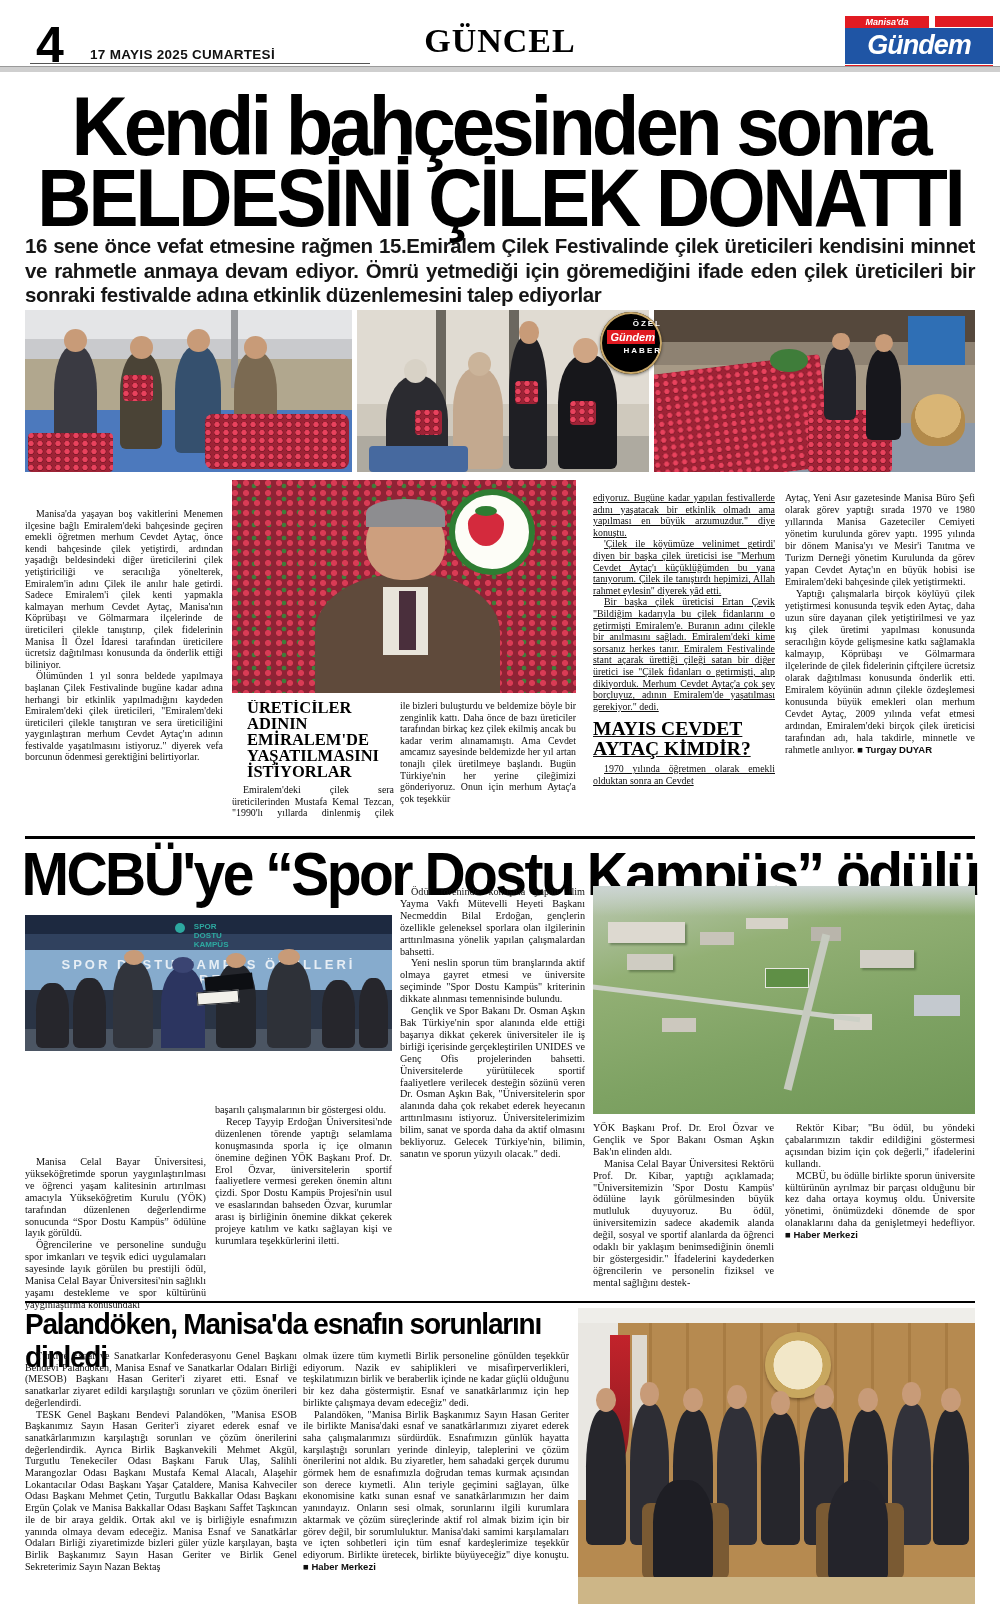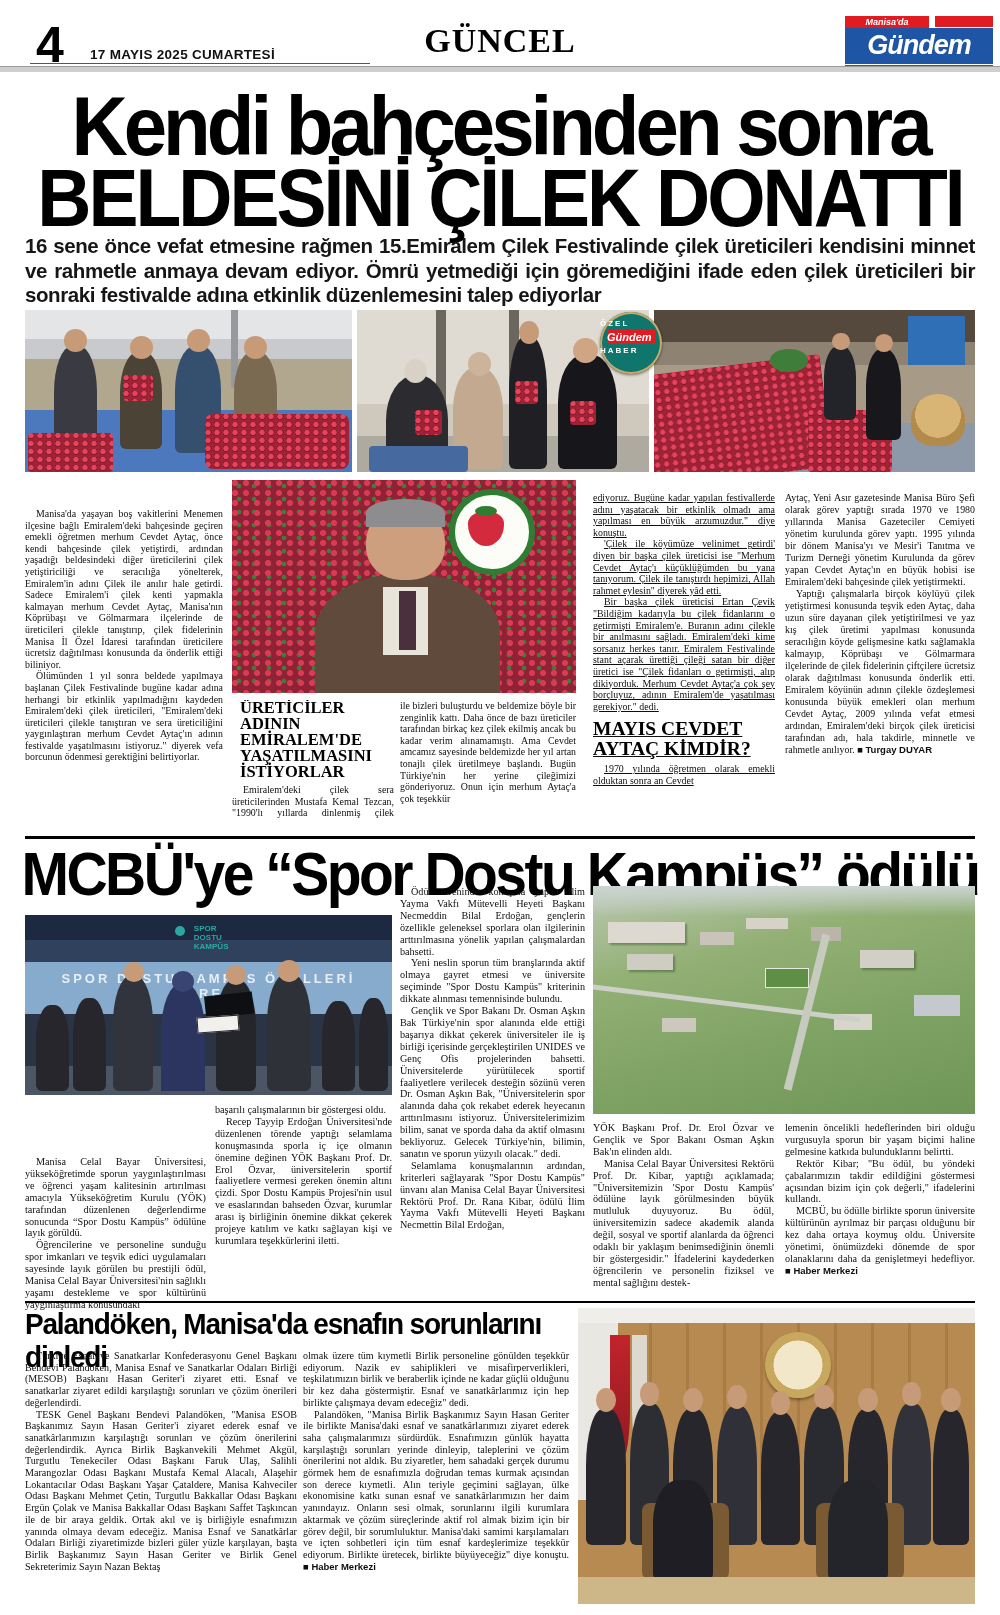--- a/index.html
+++ b/index.html
@@ -30,34 +30,34 @@
         letter-spacing:-.4px;text-align:justify;color:#161616;}
   .h2line{left:0;top:843px;width:1000px;text-align:center;color:#000;
         font:700 57px/1 "Liberation Sans",sans-serif;letter-spacing:-2.5px;}
   .h3line{left:25px;top:1308px;width:545px;color:#000;
         font:700 28px/1.1 "Liberation Sans",sans-serif;letter-spacing:-1.2px;}
   
   .bodytext p{margin:0;text-indent:11px;text-align:justify;}
   .a1txt{font-size:9.9px;line-height:11.6px;overflow:hidden;}
   .a2txt{font-size:10.2px;line-height:11.9px;overflow:hidden;}
   .a3txt{font-size:10.1px;line-height:11.7px;overflow:hidden;}
-  .subhead2{font:700 16.5px/16px "Liberation Serif",serif;color:#000;margin:0 0 4px 8px;}
+  .subhead2{font:700 16.5px/16px "Liberation Serif",serif;color:#000;margin:0 0 4px 15px;}
   .subhead3{font:700 19.5px/20px "Liberation Serif",serif;color:#000;margin:7px 0 4px 0;}
   .byl{font:700 9.5px "Liberation Sans",sans-serif;white-space:nowrap;}
   .rule{background:#000;}
   
   .ph{position:absolute;overflow:hidden;background:#9a9a9a;}
   .ph *{position:absolute;}
   .person{background:#26262c;border-radius:42% 42% 6px 6px;}
   .head{background:#c89b78;border-radius:50%;}
   .berries{background-color:#9e2336;border-radius:4px;
      background-image:radial-gradient(circle at 3px 2.5px,#e8425d 2.3px,rgba(60,0,10,.35) 3.1px,transparent 3.8px);
      background-size:9px 8px;}
-  .badge{border-radius:50%;background:#0f766e;box-shadow:inset 0 0 0 2px #caa96a, 0 1px 3px rgba(0,0,0,.5);
-     color:#fff;text-align:left;font-family:"Liberation Sans",sans-serif;}
+  .badge{border-radius:50%;background:#000000;box-shadow:inset 0 0 0 2px #caa96a, 0 1px 3px rgba(0,0,0,.5);
+     color:#fff;text-align:right;font-family:"Liberation Sans",sans-serif;}
   .badge .bt{display:block;font-size:8px;font-weight:700;letter-spacing:2px;margin-top:7px;}
   .badge .bm{display:block;margin:2px auto;width:48px;background:#e11b22;color:#fff;
      font:italic 800 11px/14px "Liberation Sans",sans-serif;}
   .badge .bb{display:block;font-size:8px;font-weight:700;letter-spacing:2px;}
   .ovl-logo{font:700 8px/9px "Liberation Sans",sans-serif;color:#2da8a0;white-space:pre-line;text-align:left;}
   .ovl-backdrop{width:100%;text-align:center;font:700 13px "Liberation Sans",sans-serif;
      color:rgba(255,255,255,.8);letter-spacing:3px;}
 </style>
 </head>
 <body>
@@ -158,21 +158,21 @@
   </div>
   <div class="abs bodytext a1txt" style="left:785px;top:492px;width:190px;height:326px;line-height:12px;">
     <p style="text-indent:0;">Aytaç, Yeni Asır gazetesinde Manisa Büro Şefi olarak görev yaptığı sırada 1970 ve 1980 yıllarında Manisa Gazeteciler Cemiyeti yönetim kurulunda görev yaptı. 1995 yılında bir dönem Manisa'yı ve Mesir'i Tanıtma ve Turizm Derneği yönetim Kurulunda da görev yapan Cevdet Aytaç'ın en büyük hobisi ise Emiralem'deki bahçesinde çilek yetiştirmekti.</p>
     <p><span>Yaptığı çalışmalarla birçok köylüyü çilek yetiştirmesi konusunda teşvik eden Aytaç, daha uzun süre dayanan çilek yetiştirilmesi ve yaz kış çilek üretimi yapılması konusunda seracılığın köyde gelişmesine katkı sağlamakla kalmayıp, Köprübaşı ve Gölmarmara ilçelerinde de çilek fidelerinin çiftçilere ücretsiz olarak dağıtılması konusunda önderlik etti. Emiralem köyünün adının çilekle özdeşlemesi konusunda büyük emekleri olan merhum Cevdet Aytaç, 2009 yılında vefat etmesi ardından, Emiralem'deki birçok çilek üreticisi tarafından adı, hala takdirle, minnetle ve rahmetle anılıyor.</span> <span class="byl">■ Turgay DUYAR</span></p>
   </div>
 
   <div class="abs rule" style="left:25px;top:836px;width:950px;height:3px;"></div>
 
   <div class="abs h2line"><span class="stretch">MCBÜ'ye “Spor Dostu Kampüs” ödülü</span></div>
 
-  <div class="ph" style="left:25px;top:915px;width:367px;height:180px;background:linear-gradient(#1d2940 0 14%,#30415e 14% 26%,#86abcd 26% 55%,#2a3445 55% 84%,#4b5563 84%);">
+  <div class="ph" style="left:25px;top:915px;width:367px;height:136px;background:linear-gradient(#1d2940 0 14%,#30415e 14% 26%,#86abcd 26% 55%,#2a3445 55% 84%,#4b5563 84%);">
     <div class="ovl-logo" style="left:46%;top:5%;">SPOR
 DOSTU
 KAMPÜS</div>
     <div style="left:41%;top:6%;width:10px;height:10px;background:#2da8a0;border-radius:50%;"></div>
     <div class="ovl-backdrop" style="top:31%;">SPOR DOSTU KAMPÜS ÖDÜLLERİ TÖRENİ</div>
     <div class="person" style="left:3%;top:50%;width:9%;height:48%;"></div>
     <div class="person" style="left:13%;top:46%;width:9%;height:52%;"></div>
     <div class="person" style="left:24%;top:34%;width:11%;height:64%;background:#31343c;"></div>
     <div class="head" style="left:27%;top:26%;width:5.5%;height:11%;"></div>
     <div class="person" style="left:37%;top:38%;width:12%;height:60%;background:#2c3560;border-radius:46% 46% 0 0;"></div>
@@ -191,21 +191,20 @@
     <p>Öğrencilerine ve personeline sunduğu spor imkanları ve teşvik edici uygulamaları sayesinde layık görülen bu prestijli ödül, Manisa Celal Bayar Üniversitesi'nin sağlıklı yaşamı destekleme ve spor kültürünü yaygınlaştırma konusundaki</p>
   </div>
   <div class="abs bodytext a2txt" style="left:215px;top:1104px;width:177px;height:190px;">
     <p style="text-indent:0;">başarılı çalışmalarının bir göstergesi oldu.</p>
     <p>Recep Tayyip Erdoğan Üniversitesi'nde düzenlenen törende yaptığı selamlama konuşmasında sporla iç içe olmanın önemine değinen YÖK Başkanı Prof. Dr. Erol Özvar, üniversitelerin sportif faaliyetlere vermesi gereken önemin altını çizdi. Spor Dostu Kampüs Projesi'nin usul ve esaslarından bahseden Özvar, kurumlar arası iş birliğinin önemine dikkat çekerek projeye katılım ve katkı sağlayan kişi ve kurumlara teşekkürlerini iletti.</p>
   </div>
   <div class="abs bodytext a2txt" style="left:400px;top:886px;width:185px;height:408px;">
     <p>Ödül töreninde konuşma yapan İlim Yayma Vakfı Mütevelli Heyeti Başkanı Necmeddin Bilal Erdoğan, gençlerin özellikle geleneksel sporlara olan ilgilerinin arttırılmasına yönelik yapılan çalışmalardan bahsetti.</p>
     <p>Yeni neslin sporun tüm branşlarında aktif olmaya gayret etmesi ve üniversite seçiminde "Spor Dostu Kampüs" kriterinin dikkate alınması temennisinde bulundu.</p>
     <p>Gençlik ve Spor Bakanı Dr. Osman Aşkın Bak Türkiye'nin spor alanında elde ettiği başarıya dikkat çekerek üniversiteler ile iş birliği içerisinde gerçekleştirilen UNIDES ve Genç Ofis projelerinden bahsetti. Üniversitelerde yürütülecek sportif faaliyetlere verilecek desteğin sözünü veren Dr. Osman Aşkın Bak, "Üniversitelerin spor alanında daha çok rekabet ederek heyecanın arttırılmasını istiyoruz. Üniversitelerimizim bilim, sanat ve sporda daha da aktif olmasını bekliyoruz. Gelecek Türkiye'nin, bilimin, sanatın ve sporun yüzyılı olacak." dedi.</p>
-    <p>Selamlama konuşmalarının ardından, kriterleri sağlayarak "Spor Dostu Kampüs" ünvanı alan Manisa Celal Bayar Üniversitesi Rektörü Prof. Dr. Rana Kibar, ödülü İlim Yayma Vakfı Mütevelli Heyeti Başkanı Necmettin Bilal Erdoğan,</p>
   </div>
   <div class="ph" style="left:593px;top:886px;width:382px;height:228px;background:linear-gradient(165deg,#bcc9b4 0%,#93b075 30%,#7ea263 65%,#6f9656 100%);">
     <div style="left:0;top:0;width:100%;height:13%;background:linear-gradient(#ccd5d3,rgba(204,213,211,0));"></div>
     <div style="left:4%;top:16%;width:20%;height:9%;background:#ddd9d0;box-shadow:2px 2px 2px rgba(40,60,30,.4);"></div>
     <div style="left:9%;top:30%;width:12%;height:7%;background:#cfccc2;box-shadow:2px 2px 2px rgba(40,60,30,.4);"></div>
     <div style="left:28%;top:20%;width:9%;height:6%;background:#c8c4ba;"></div>
     <div style="left:40%;top:14%;width:11%;height:5%;background:#d6d2c8;"></div>
     <div style="left:57%;top:18%;width:8%;height:6%;background:#b9b5ab;"></div>
     <div style="left:70%;top:28%;width:14%;height:8%;background:#d2cfc6;box-shadow:2px 2px 2px rgba(40,60,30,.4);"></div>
     <div style="left:84%;top:48%;width:12%;height:9%;background:#c4c9cf;"></div>
@@ -213,21 +212,20 @@
     <div style="left:18%;top:58%;width:9%;height:6%;background:#ccc8be;"></div>
     <div style="left:45%;top:36%;width:11%;height:8%;background:#5f8f46;border:1px solid #e8e8e2;"></div>
     <div style="left:-4%;top:50%;width:74%;height:2.2%;background:#ccd0c6;transform:rotate(7deg);"></div>
     <div style="left:55%;top:20%;width:2%;height:70%;background:#c6cabf;transform:rotate(14deg);"></div>
   </div>
   <div class="abs bodytext a2txt" style="left:593px;top:1122px;width:181px;height:172px;">
     <p style="text-indent:0;">YÖK Başkanı Prof. Dr. Erol Özvar ve Gençlik ve Spor Bakanı Osman Aşkın Bak'ın elinden aldı.</p>
     <p>Manisa Celal Bayar Üniversitesi Rektörü Prof. Dr. Kibar, yaptığı açıklamada; "Üniversitemizin 'Spor Dostu Kampüs' ödülüne layık görülmesinden büyük mutluluk duyuyoruz. Bu ödül, üniversitemizin sadece akademik alanda değil, sosyal ve sportif alanlarda da öğrenci odaklı bir yaklaşım benimsediğinin önemli bir göstergesidir." İfadelerini kaydederken öğrencilerin ve personelin fiziksel ve mental sağlığını destek-</p>
   </div>
   <div class="abs bodytext a2txt" style="left:785px;top:1122px;width:190px;height:172px;">
-    <p style="text-indent:0;">lemenin öncelikli hedeflerinden biri olduğu vurgusuyla sporun bir yaşam biçimi haline gelmesine katkıda bulunduklarını belirtti.</p>
     <p>Rektör Kibar; "Bu ödül, bu yöndeki çabalarımızın takdir edildiğini göstermesi açısından bizim için çok değerli," ifadelerini kullandı.</p>
     <p><span>MCBÜ, bu ödülle birlikte sporun üniversite kültürünün ayrılmaz bir parçası olduğunu bir kez daha ortaya koymuş oldu. Üniversite yönetimi, önümüzdeki dönemde de spor olanaklarını daha da genişletmeyi hedefliyor.</span> <span class="byl">■ Haber Merkezi</span></p>
   </div>
 
   <div class="abs rule" style="left:25px;top:1301px;width:950px;height:2px;"></div>
 
   <div class="abs h3line"><span class="stretch">Palandöken, Manisa'da esnafın sorunlarını dinledi</span></div>
   <div class="abs bodytext a3txt" style="left:25px;top:1350px;width:272px;height:263px;">
     <p>Türkiye Esnaf ve Sanatkarlar Konfederasyonu Genel Başkanı Bendevi Palandöken, Manisa Esnaf ve Sanatkarlar Odaları Birliği (MESOB) Başkanı Hasan Geriter'i ziyaret etti. Esnaf ve sanatkarlar ziyaret edildi karşılaştığı sorunları ve çözüm önerileri değerlendirdi.</p>
     <p>TESK Genel Başkanı Bendevi Palandöken, "Manisa ESOB Başkanımız Sayın Hasan Geriter'i ziyaret ederek esnaf ve sanatkârlarımızın karşılaştığı sorunları ve çözüm önerilerini değerlendirdik. Ayrıca Birlik Başkanvekili Mehmet Akgül, Turgutlu Tenekeciler Odası Başkanı Faruk Ulaş, Salihli Marangozlar Odası Başkanı Mustafa Kemal Alacalı, Alaşehir Lokantacılar Odası Başkanı Yaşar Çataldere, Manisa Kahveciler Odası Başkanı Mehmet Çetin, Turgutlu Bakkallar Odası Başkanı Ergün Çolak ve Manisa Bakkallar Odası Başkanı Saffet Taşkıncan ile de bir araya geldik. Ortak akıl ve iş birliğiyle esnafımızın yanında olmaya devam edeceğiz. Manisa Esnaf ve Sanatkârlar Odaları Birliği ziyaretimizde bizleri güler yüzle karşılayan, başta Birlik Başkanımız Sayın Hasan Geriter ve Birlik Genel Sekreterimiz Sayın Nazan Bektaş</p>

